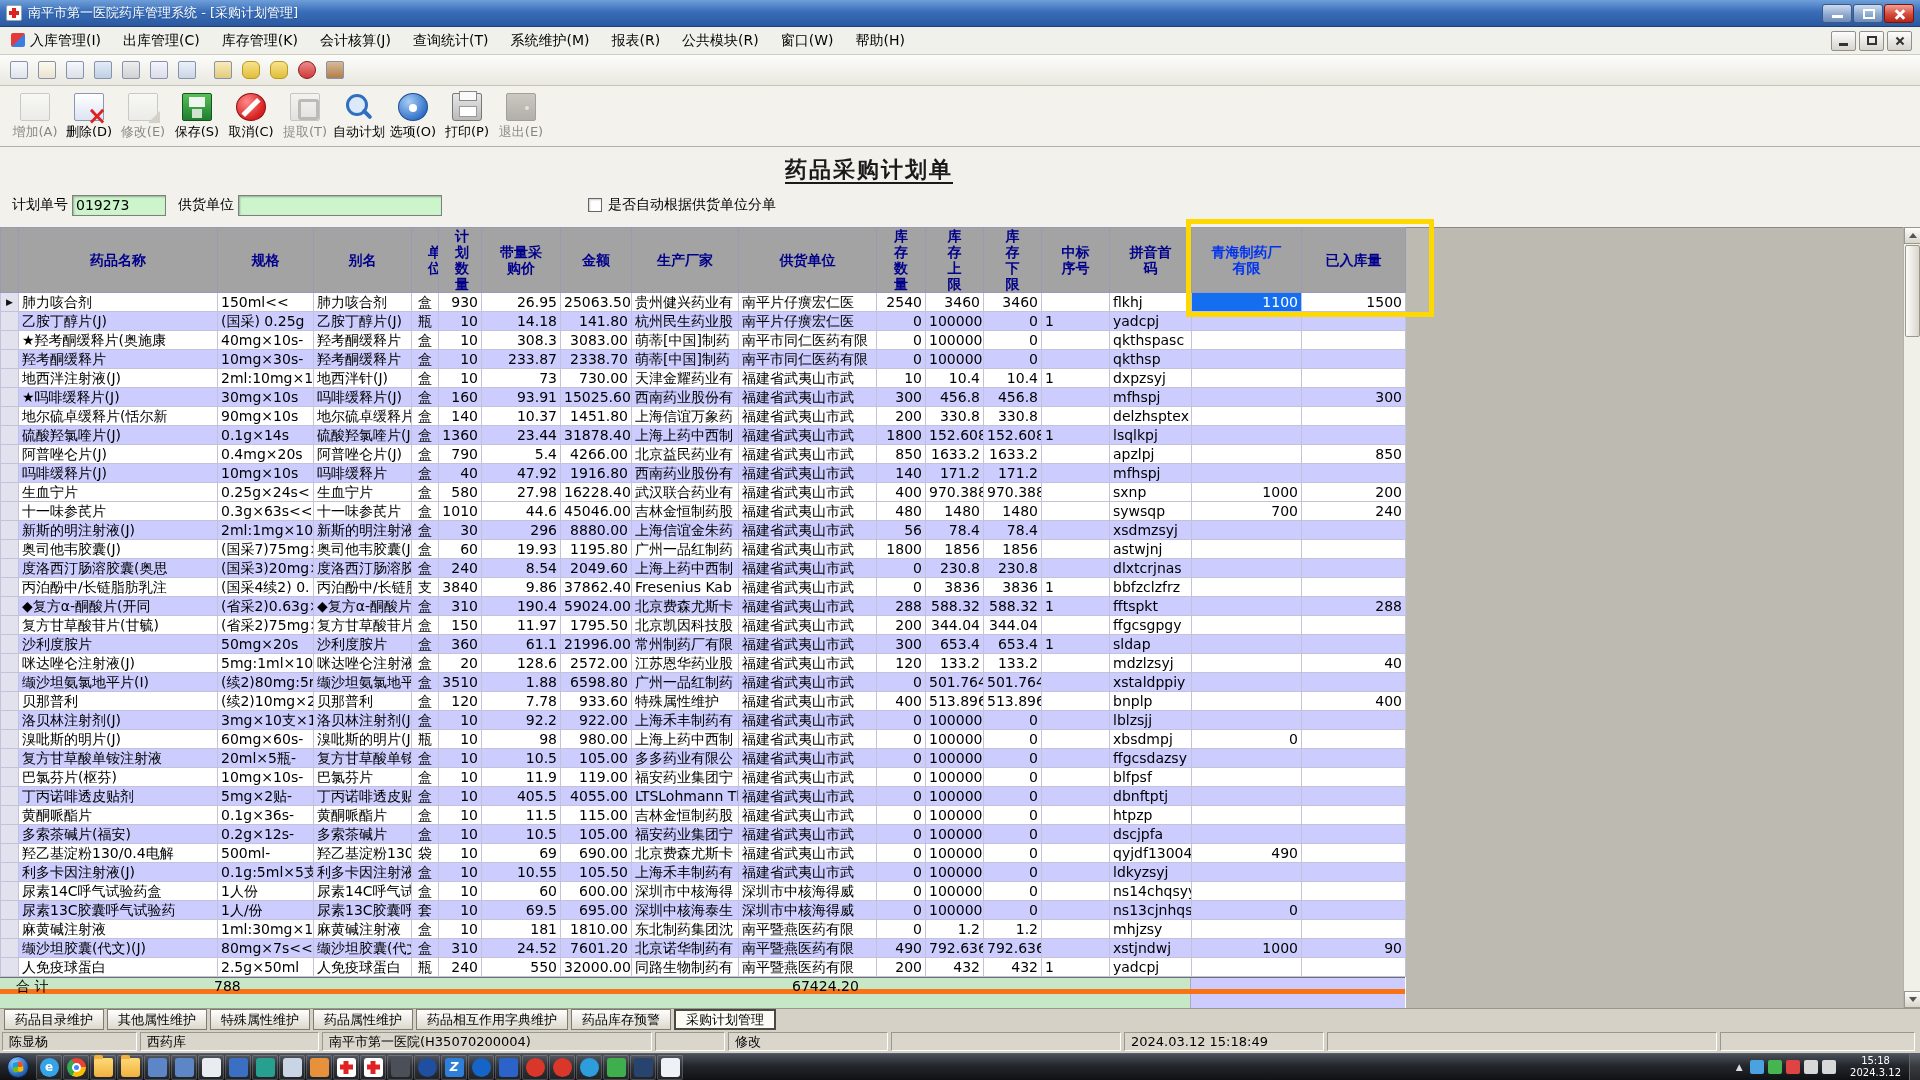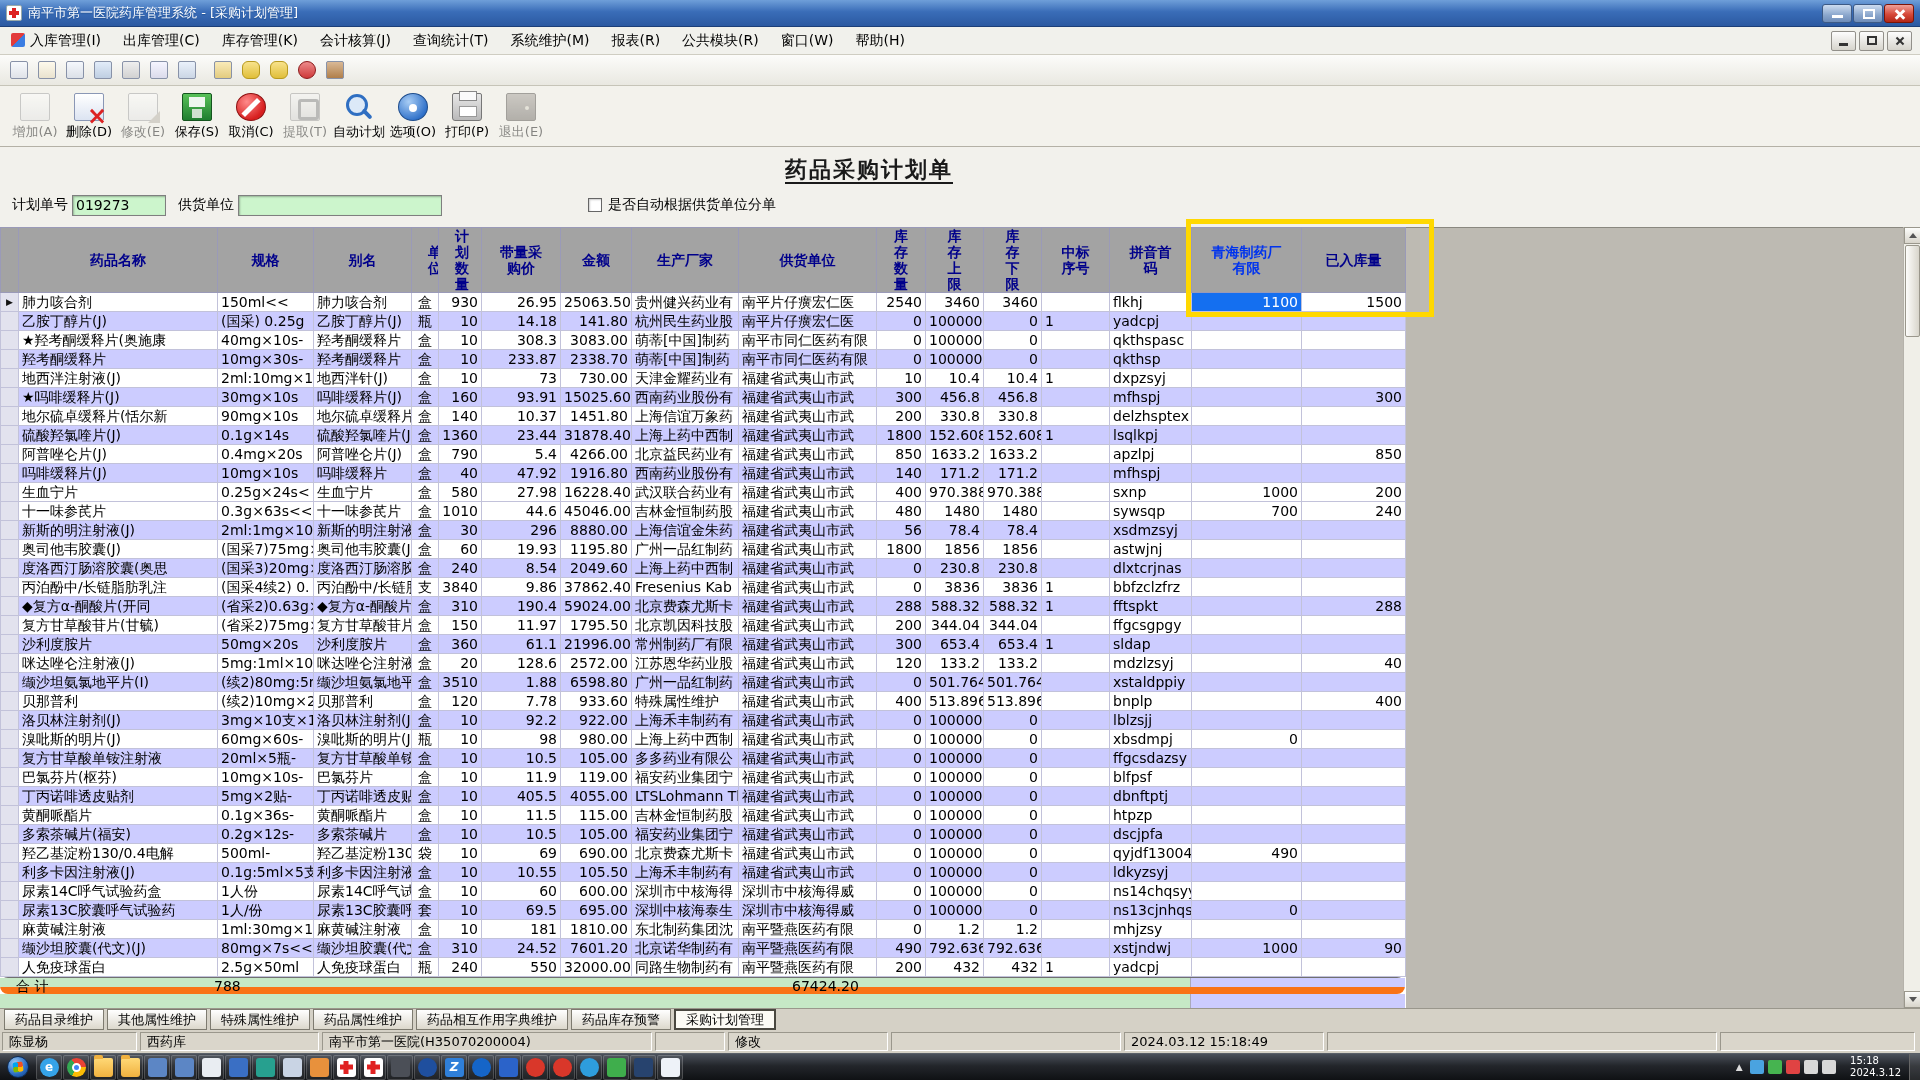--- a/index.html
+++ b/index.html
@@ -80,21 +80,21 @@
 
 .grid-wrap{position:absolute;left:0;top:80px;width:1406px;height:781px;overflow:hidden;background:#fff;}
 .grid-table{border-collapse:collapse;table-layout:fixed;width:1405px;background:#fff;font-size:14px;}
 .grid-table th{background:#a3a3a3;color:#00008b;font-weight:bold;border:1px solid #9a9ab8;height:48px;padding:0 16px;line-height:16px;text-align:center;overflow:hidden;vertical-align:middle;}
 .grid-table th.hblue{color:#0033ee;}
 .grid-table td{border:1px solid #c2c2da;height:19px;padding:0 3px;white-space:nowrap;overflow:hidden;line-height:17px;color:#000;background:#fff;}
 .grid-table tr.alt td{background:#ccccff;}
 .grid-table td.al{text-align:left;} .grid-table td.ar{text-align:right;} .grid-table td.ac{text-align:center;}
 .grid-table td.sel{background:#146ff0 !important;color:#fff;}
 .grid-table td.ind{background:#e2e2ee !important;padding:0;text-align:center;font-size:9px;color:#111;}
-.total-row{display:flex;width:1405px;height:17px;border-top:1px solid #707070;border-bottom:7px solid #f97316;border-radius:8px;}
+.total-row{display:flex;width:1405px;height:17px;border-top:1px solid #707070;border-bottom:5px solid #f97316;}
 .tr-green{position:relative;width:1191px;background:#c6e8c6;border-right:1px solid #aab;}
 .tr-green span{position:absolute;top:0;line-height:16px;font-size:14px;white-space:nowrap;}
 .t-label{left:16px;} .t-qty{left:214px;} .t-amount{left:792px;}
 .tr-lav{flex:1;background:#ccccff;}
 .below-band{display:flex;width:1405px;height:25px;}
 .bb-green{width:1191px;background:#c6e8c6;border-right:1px solid #aab;}
 .bb-lav{flex:1;background:#ccccff;}
 .gray-right{position:absolute;left:1406px;top:80px;width:497px;height:781px;background:#bdbab2;border-top:1px solid #8a8880;}
 
 
@@ -127,21 +127,21 @@
 .task-ic.chrome{border-radius:50%;background:conic-gradient(from -30deg,#ea4335 0 33%,#fbbc05 0 66%,#34a853 0);position:relative;}
 .task-ic.chrome::after{content:"";position:absolute;inset:5px;border-radius:50%;background:#4285f4;border:2px solid #fff;}
 .task-ic.folder{background:linear-gradient(#ffd977,#f0b13f);border-radius:2px 2px 3px 3px;position:relative;}
 .task-ic.folder::before{content:"";position:absolute;left:0;top:-3px;width:9px;height:4px;background:#f0b13f;border-radius:2px 2px 0 0;}
 .task-ic.cross{background:#fff;position:relative;font-style:normal;}
 .task-ic.cross::before{content:"";position:absolute;left:50%;top:3px;bottom:3px;width:5px;background:#e02222;transform:translateX(-50%);}
 .task-ic.cross::after{content:"";position:absolute;top:50%;left:3px;right:3px;height:5px;background:#e02222;transform:translateY(-50%);}
 .tray{margin-left:auto;display:flex;align-items:center;height:100%;}
 .tray-icons{display:flex;align-items:center;gap:4px;margin-right:6px;}
 .tray-ic{width:14px;height:14px;border-radius:2px;color:#ddd;font-size:9px;display:flex;align-items:center;justify-content:center;font-style:normal;}
-.clock{color:#fff;font-size:10px;line-height:12px;margin:0 8px;white-space:nowrap;}
+.clock{color:#fff;font-size:10px;line-height:12px;text-align:center;margin:0 8px;white-space:nowrap;}
 .show-desktop{width:11px;height:100%;border-left:1px solid #666;background:rgba(255,255,255,.1);}
 </style>
 </head>
 <body>
 
 <div class="screen" data-name="application-window">
 
   <div class="titlebar" data-name="title-bar">
     <div class="app-icon" data-name="app-icon"></div>
     <div class="title-text" data-name="window-title">南平市第一医院药库管理系统 - [采购计划管理]</div>

